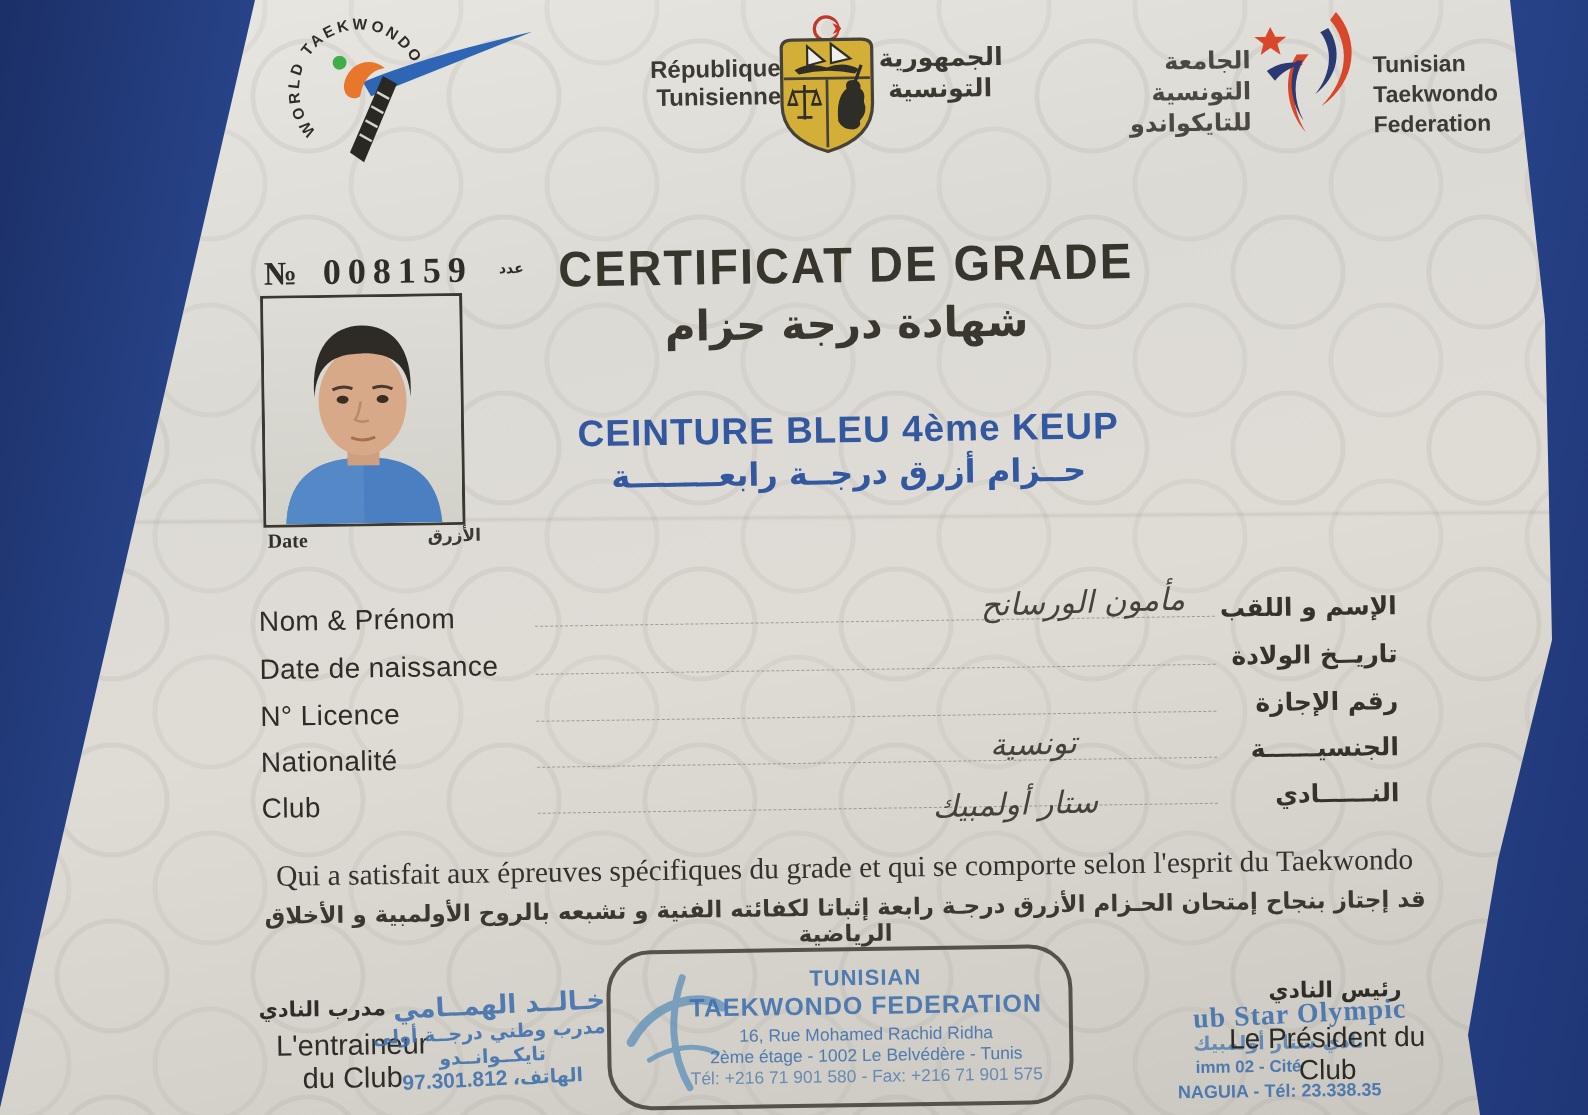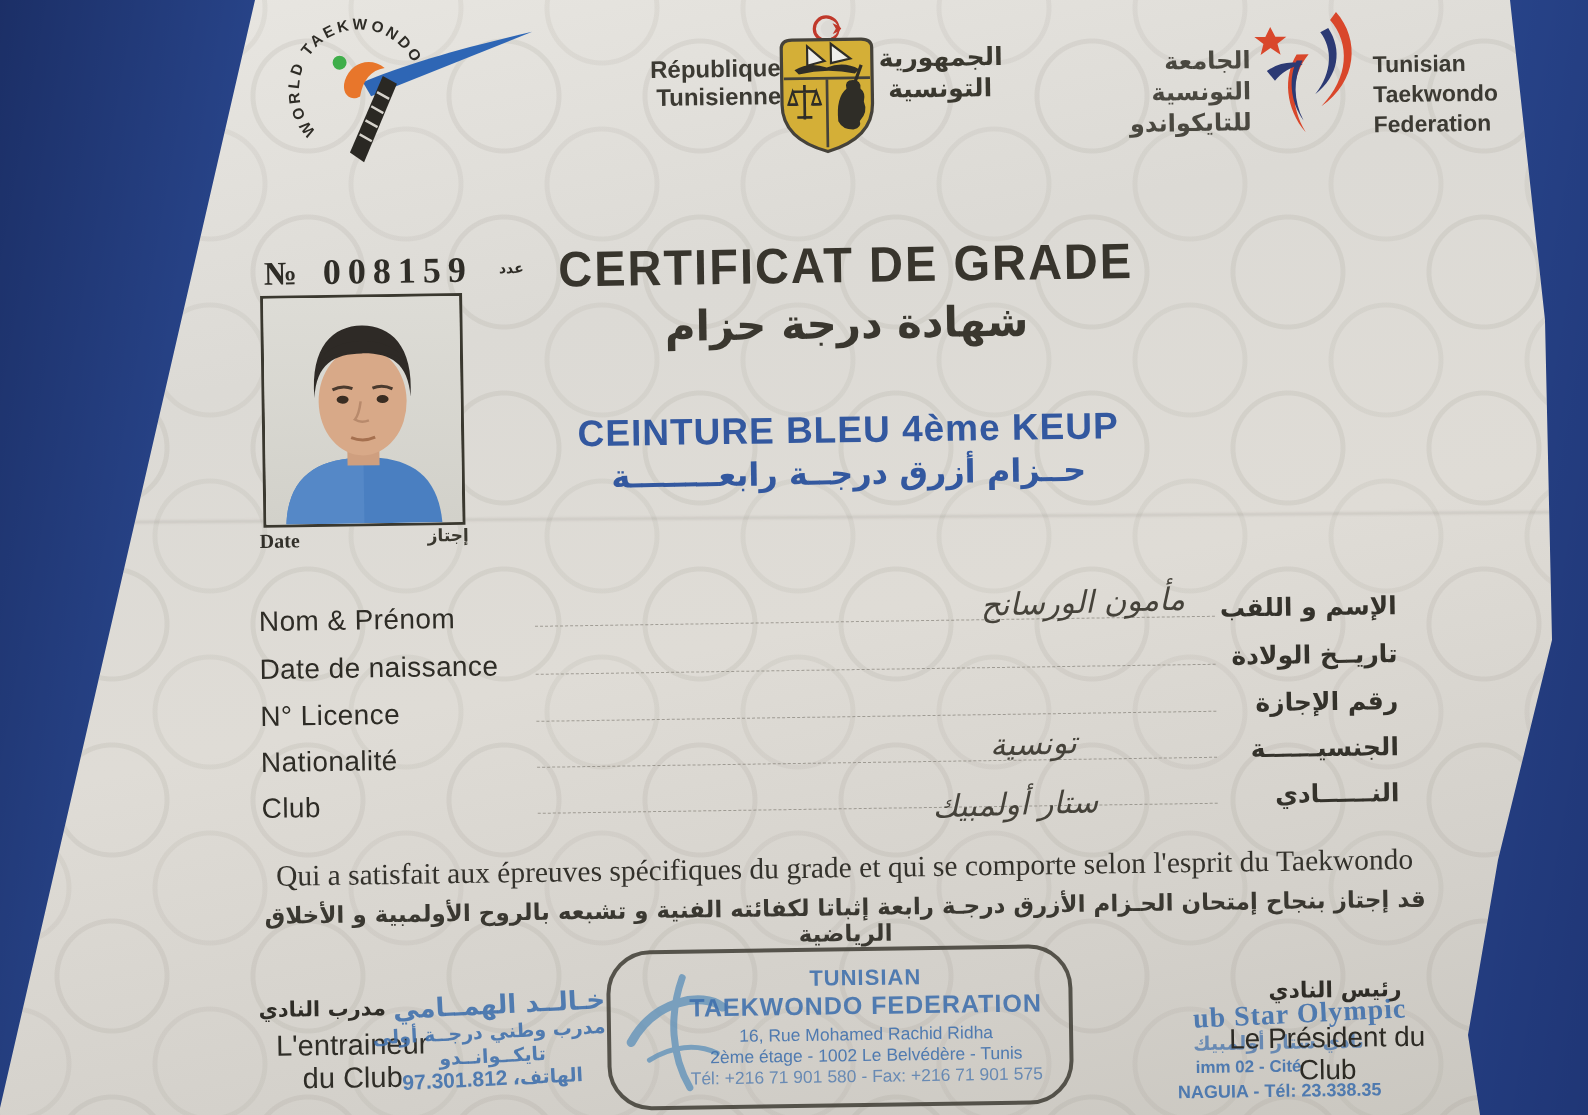--- a/index.html
+++ b/index.html
@@ -152,22 +152,22 @@
           <ellipse cx="98" cy="104" rx="44" ry="54" fill="#d8a988"></ellipse>
           <path d="M50 100 C46 48 70 28 98 28 C126 28 150 48 146 100 C144 66 126 56 98 56 C70 56 52 66 50 100 Z" fill="#2e2a26"></path>
           <path d="M54 66 C66 36 130 36 142 66 C130 50 66 50 54 66 Z" fill="#2e2a26"></path>
           <path d="M68 92 Q78 87 88 91 M108 91 Q118 87 128 92" stroke="#4a3a2e" stroke-width="3" fill="none"></path>
           <ellipse cx="78" cy="102" rx="6" ry="4" fill="#3a2d22"></ellipse>
           <ellipse cx="118" cy="102" rx="6" ry="4" fill="#3a2d22"></ellipse>
           <path d="M96 104 Q94 118 90 122 Q96 126 104 123" stroke="#b88a6c" stroke-width="2.5" fill="none"></path>
           <path d="M86 140 Q98 145 110 140" stroke="#a5704f" stroke-width="3" fill="none"></path>
         </svg>
       </div>
-      <div class="abs date-l" style="left:260px;top:522px;">Date</div>
-      <div class="abs date-r ar" dir="rtl" style="left:428px;top:520px;">إجتاز</div>
+      <div class="abs date-l" style="left:268px;top:522px;">Date</div>
+      <div class="abs date-r ar" dir="rtl" style="left:428px;top:520px;">الأزرق</div>
 
       <div class="abs title" style="left:560px;top:238px;width:580px;">CERTIFICAT DE GRADE</div>
       <div class="abs title-ar ar" dir="rtl" style="left:560px;top:300px;width:580px;">شهادة درجة حزام</div>
       <div class="abs grade" style="left:545px;top:410px;width:610px;">CEINTURE BLEU 4ème KEUP</div>
       <div class="abs grade-ar ar" dir="rtl" style="left:545px;top:455px;width:610px;">حــزام أزرق درجــة رابعــــــــة</div>
 
       <div class="form-row" style="top:588px;">
         <span class="f-label">Nom &amp; Prénom</span>
         <span class="f-line">
           <span class="f-value ar" dir="rtl" style="right:30px;">مأمون الورسانح</span>

